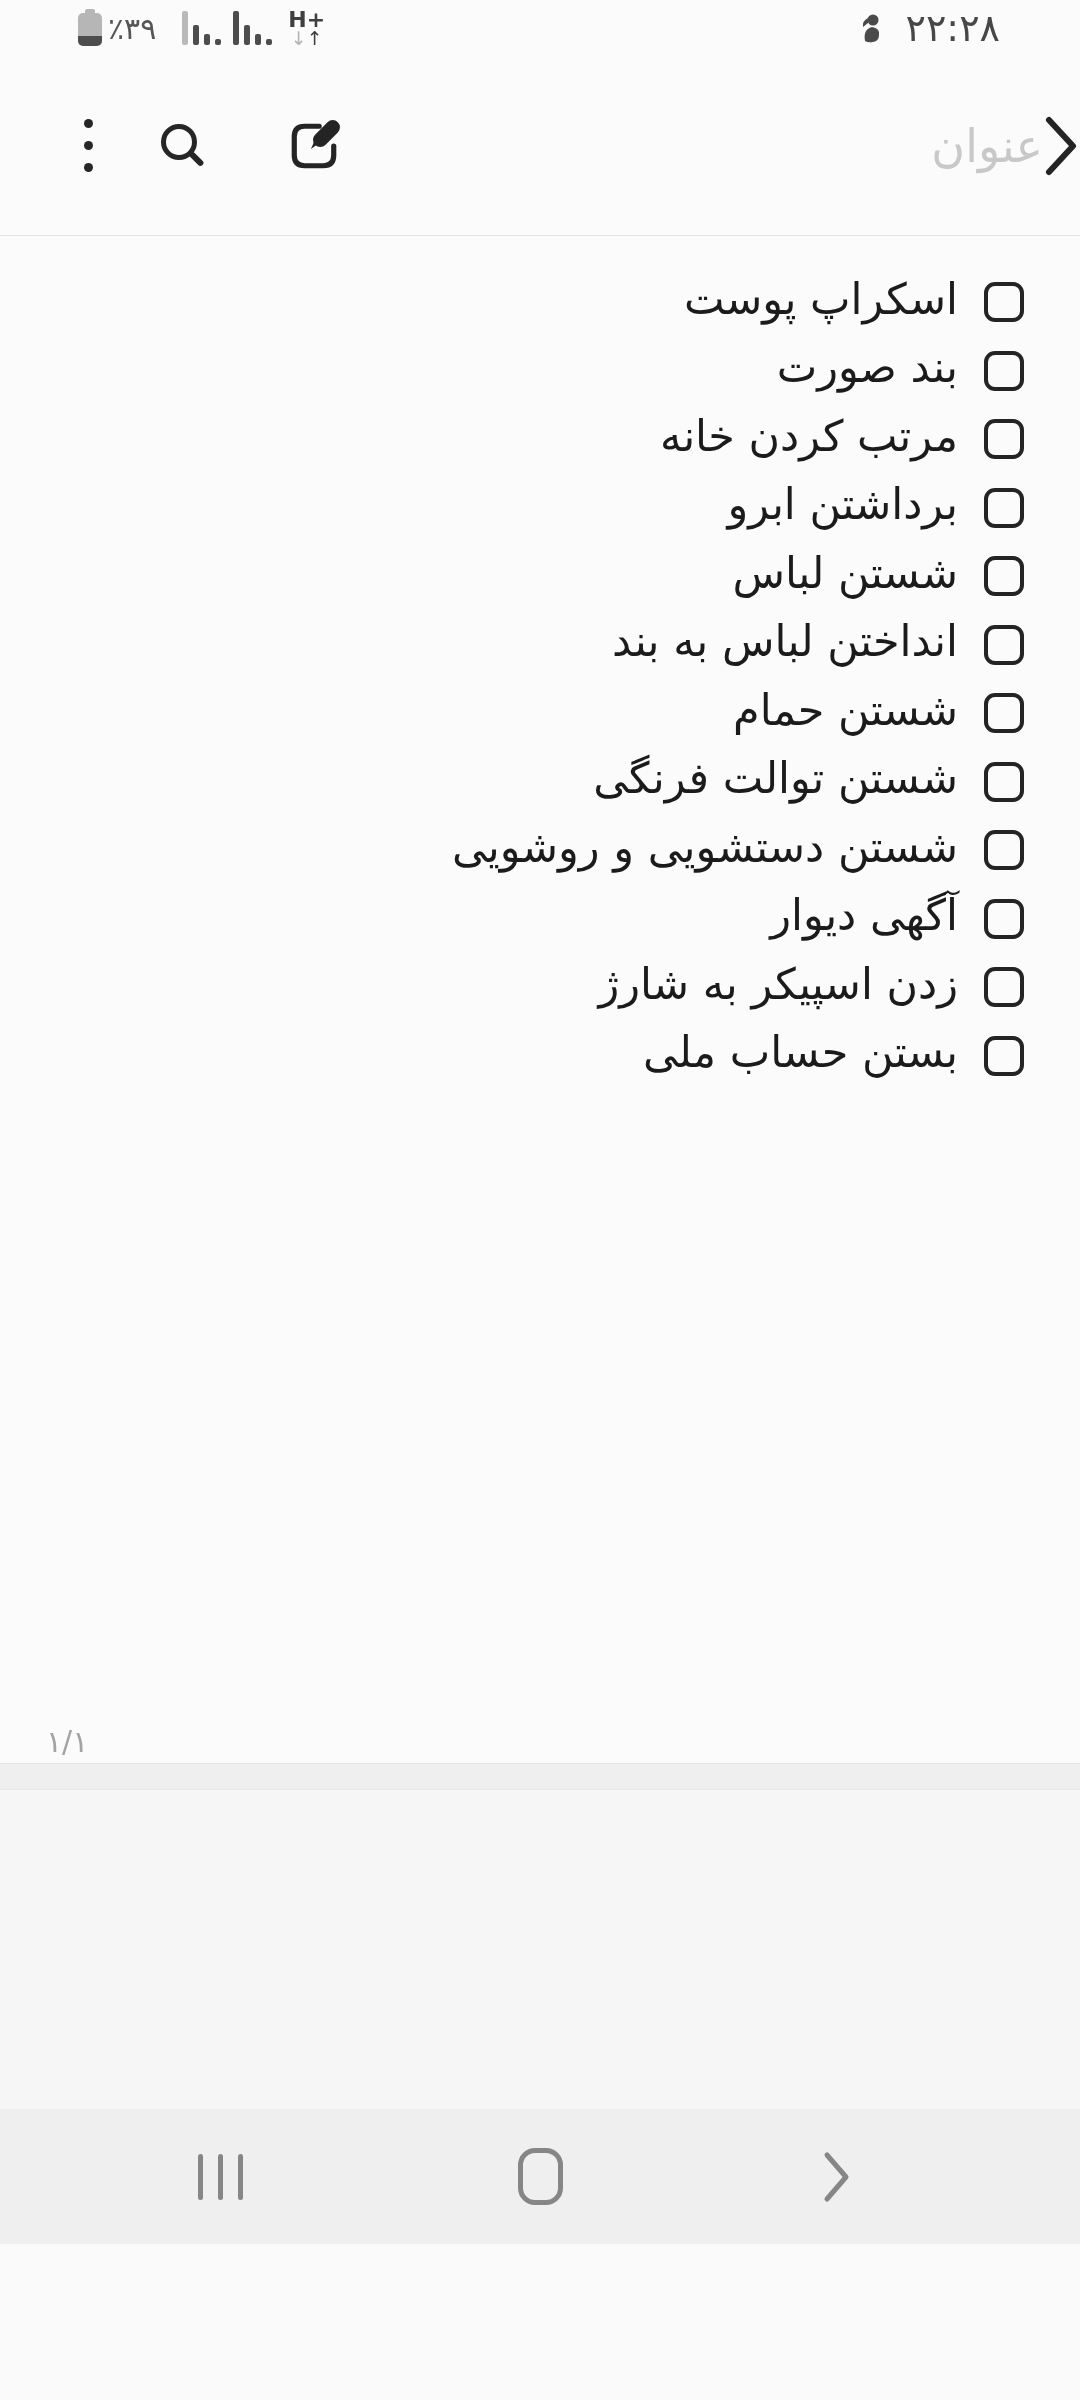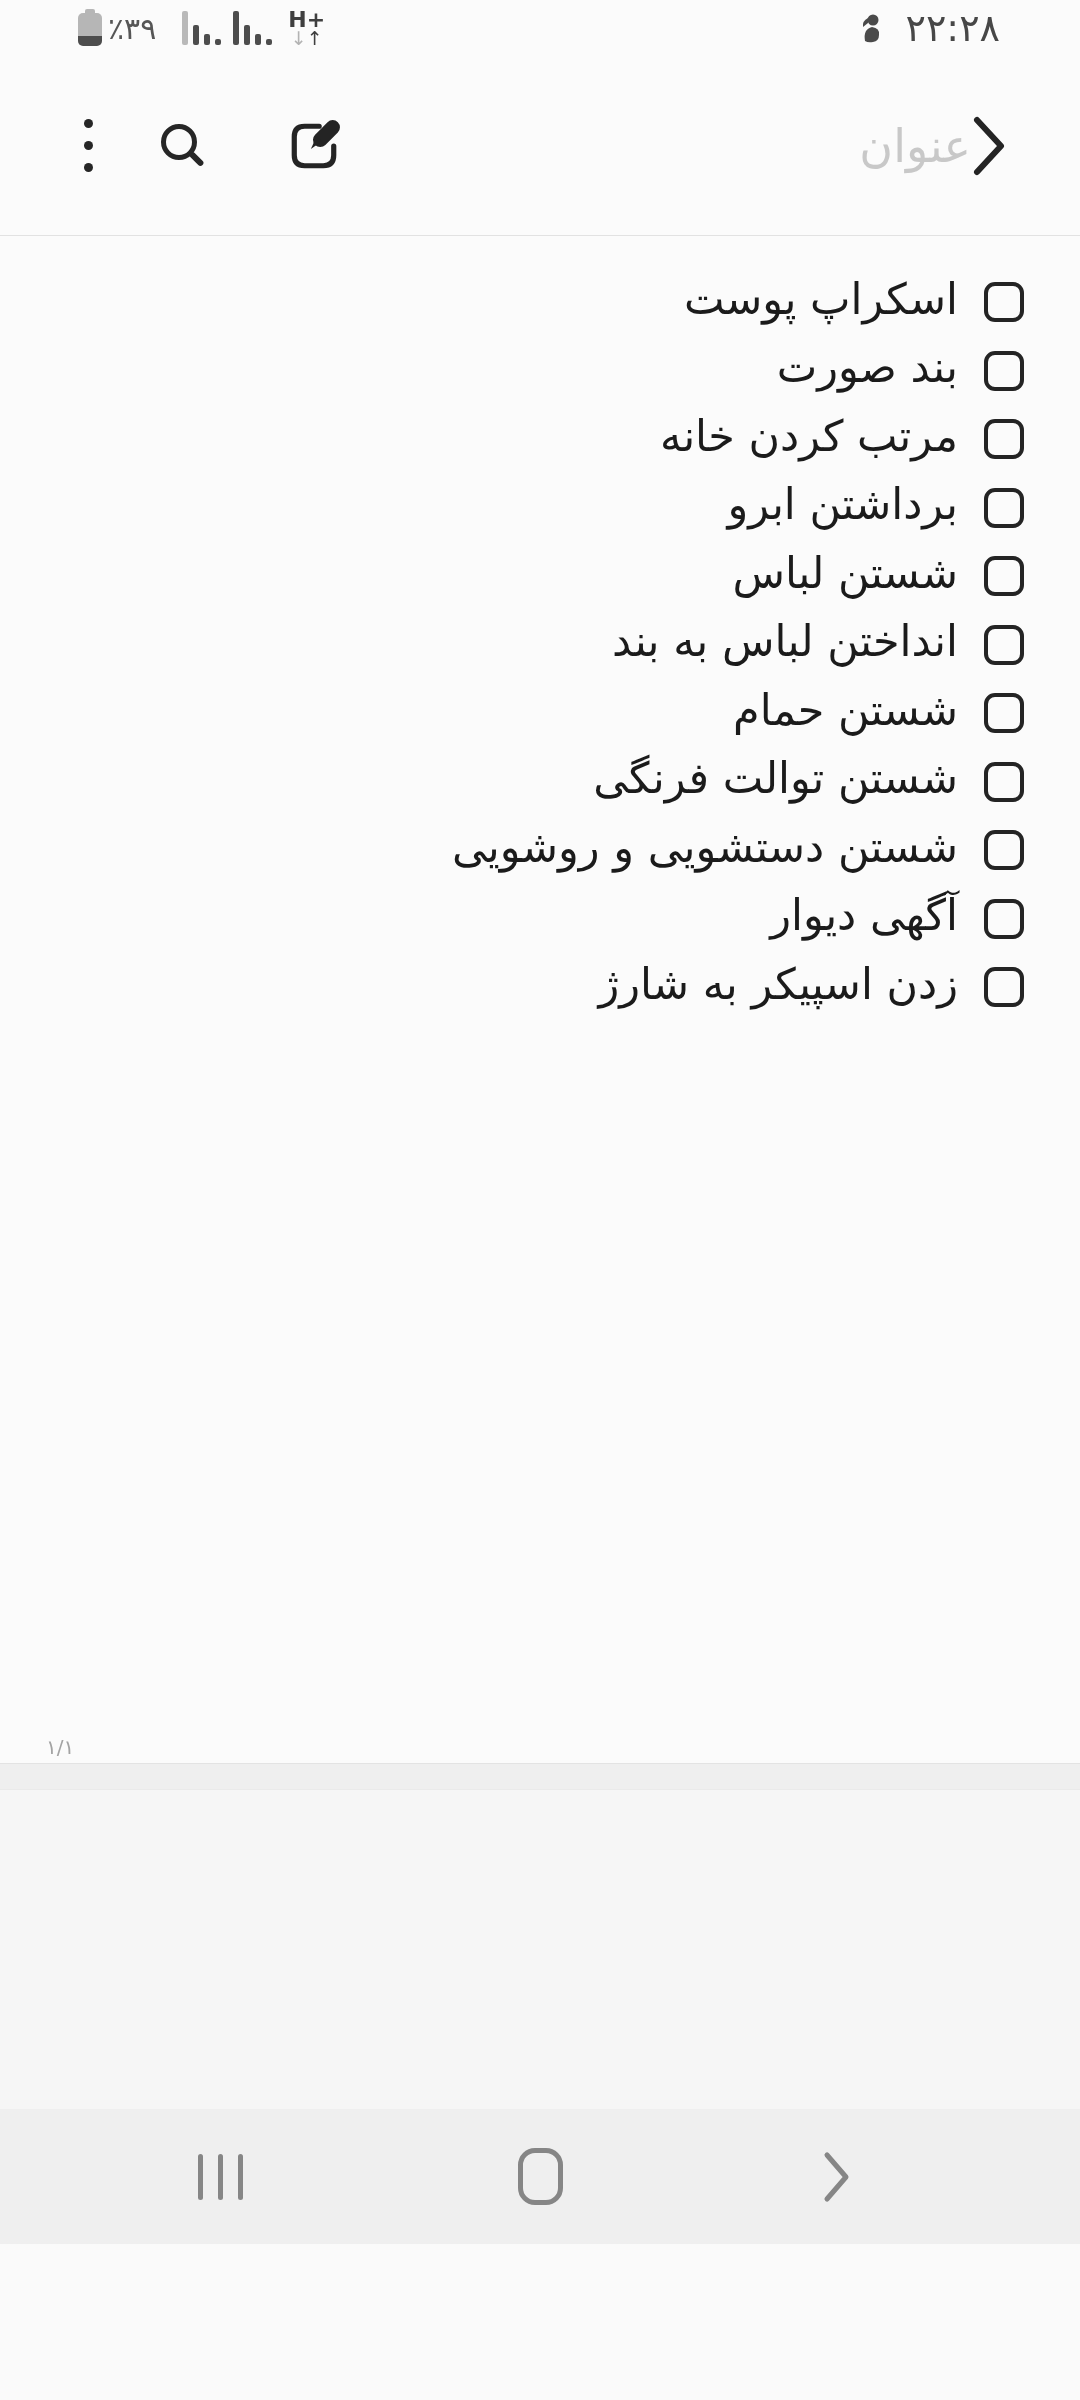--- a/index.html
+++ b/index.html
@@ -45,32 +45,32 @@
   }
   .tb-btn { display:flex; align-items:center; justify-content:center; cursor:pointer; }
   .kebab { width:44px; height:80px; margin-left:66px; flex-direction:column; justify-content:center; }
   .kebab i { width:9px; height:9px; border-radius:50%; background:#262626; margin:6.5px 0; }
   .search-btn { width:64px; height:80px; margin-left:42px; }
   .lens { width:36px; height:36px; border:5px solid #262626; border-radius:50%; position:relative; margin:-8px 0 0 -10px; }
   .lens::after { content:""; position:absolute; width:17px; height:6px; border-radius:3px;
     background:#262626; bottom:-7px; right:-13px; transform:rotate(45deg); }
   .compose-btn { width:64px; height:80px; margin-left:66px; }
   .tb-spacer { flex:1; }
-  .tb-right { display:flex; align-items:center; padding-right:72px; }
+  .tb-right { display:flex; align-items:center; }
   .note-title { font-size:46px; color:#c8c8c8; direction:rtl; margin-left:62px; }
   .chev-back { display:block; }
 
   
   .note-area { height:1527px; flex:0 0 1527px; background:#fbfbfb; position:relative; }
   .checklist { padding-top:32px; direction:rtl; padding-right:56px; }
   .check-row { height:68.5px; display:flex; align-items:center; }
   .checkbox { width:40px; height:40px; border:4.5px solid #242424; border-radius:11px;
     background:transparent; flex:0 0 40px; margin-left:26px; cursor:pointer; }
   .check-label { font-size:43px; color:#1b1b1b; line-height:1; padding-bottom:6px; }
-  .page-indicator { position:absolute; left:46px; bottom:4px; font-size:20px; color:#a3a3a3; direction:rtl; }
+  .page-indicator { position:absolute; left:46px; bottom:4px; font-size:30px; color:#a3a3a3; direction:rtl; }
 
   
   .strip { height:27px; flex:0 0 27px; background:#efefef;
     border-top:1px solid #e3e3e3; border-bottom:1px solid #eaeaea; }
   .lower { flex:1; background:#f6f6f6; }
 
   
   .nav-bar { height:135px; flex:0 0 135px; background:#efefef; position:relative; }
   .nav-btn { position:absolute; top:50%; transform:translate(-50%,-50%); cursor:pointer;
     display:flex; align-items:center; justify-content:center; width:120px; height:120px; }
@@ -192,20 +192,24 @@
   <div class="check-row">
     <span class="checkbox"></span>
     <span class="check-label">آگهی دیوار</span>
   </div>
 
   <div class="check-row">
     <span class="checkbox"></span>
     <span class="check-label">زدن اسپیکر به شارژ</span>
   </div>
 
+  <div class="check-row">
+    <span class="checkbox"></span>
+    <span class="check-label">بستن حساب ملی</span>
+  </div>
 </div>
     <div class="page-indicator">۱/۱</div>
   </div>
 
   <div class="strip"></div>
   <div class="lower"></div>
 
   <div class="nav-bar">
     <div class="nav-btn nav-recents">
       <span class="bars">

